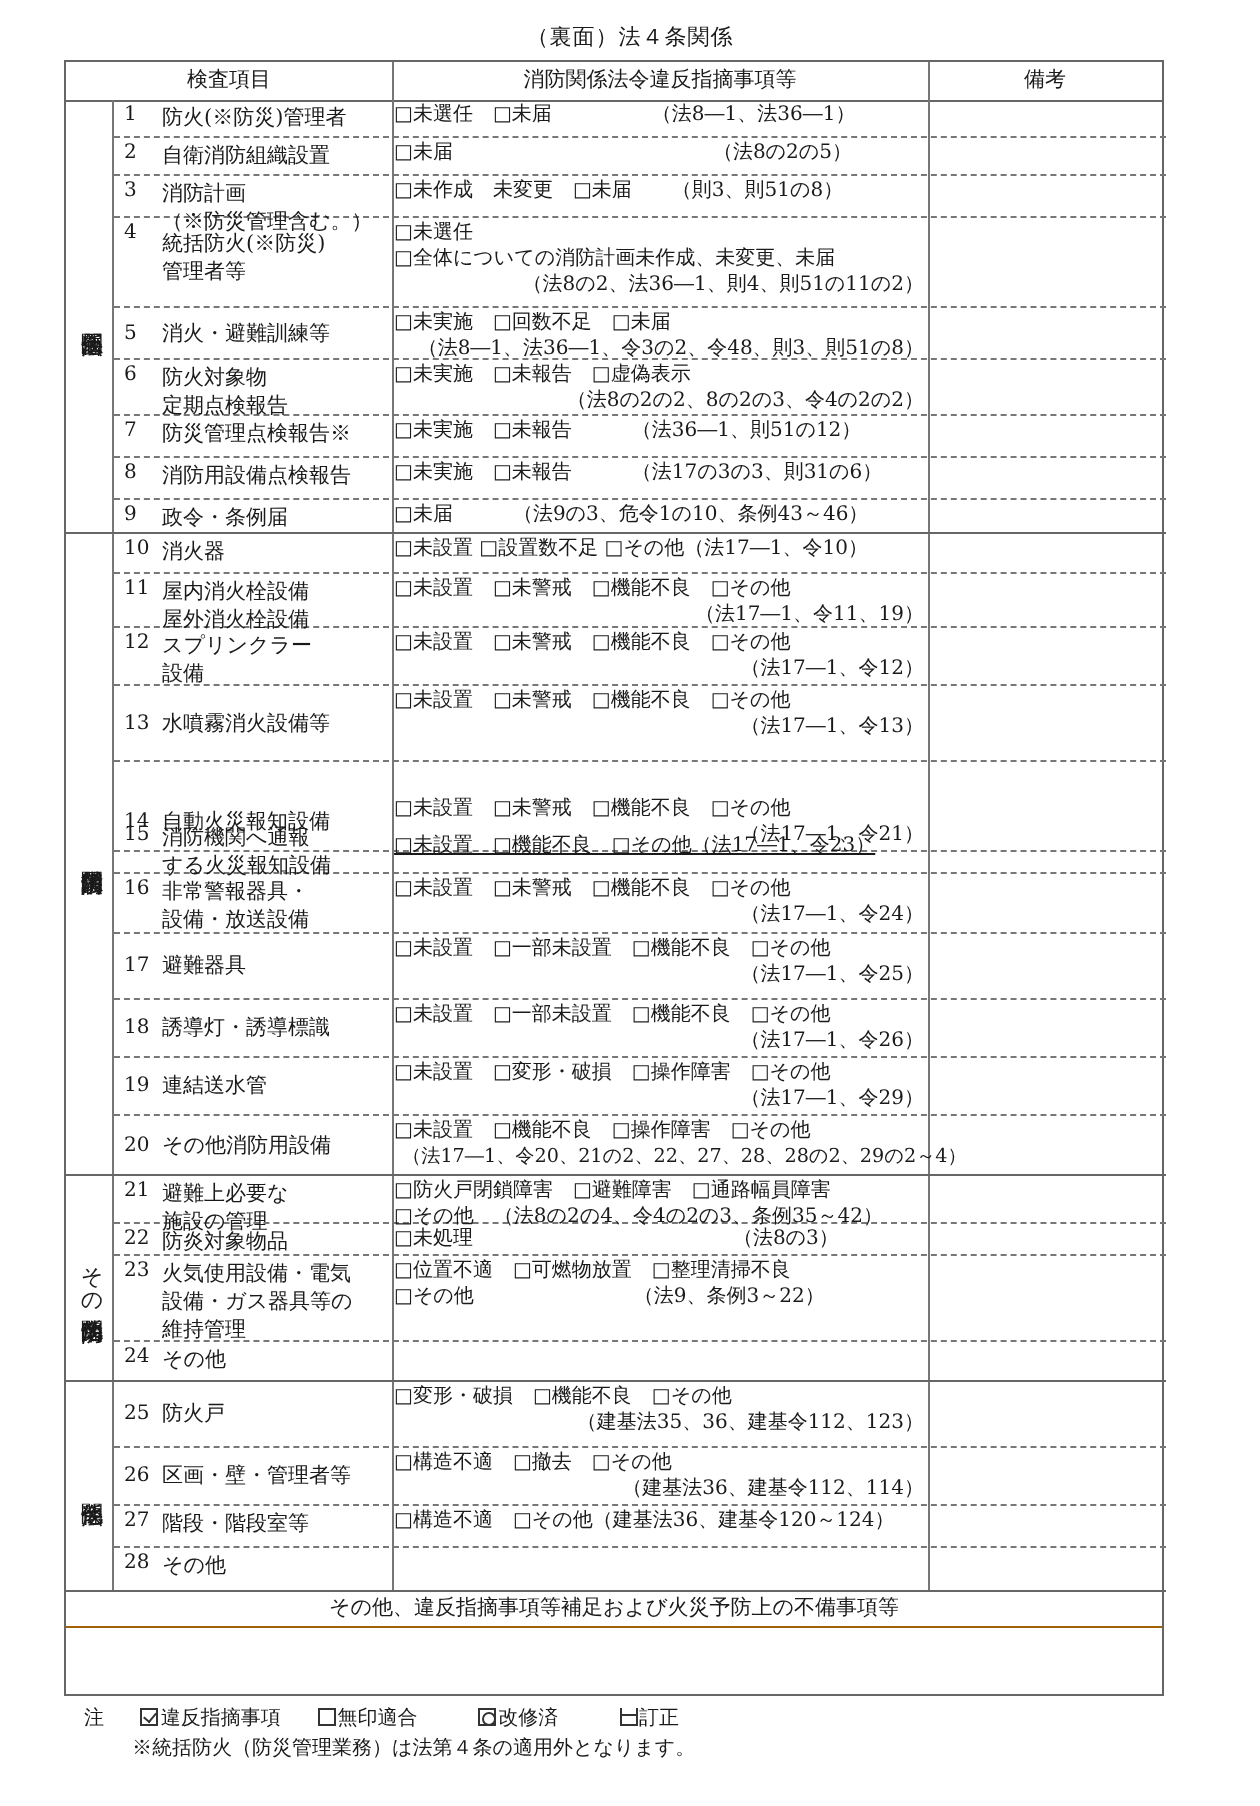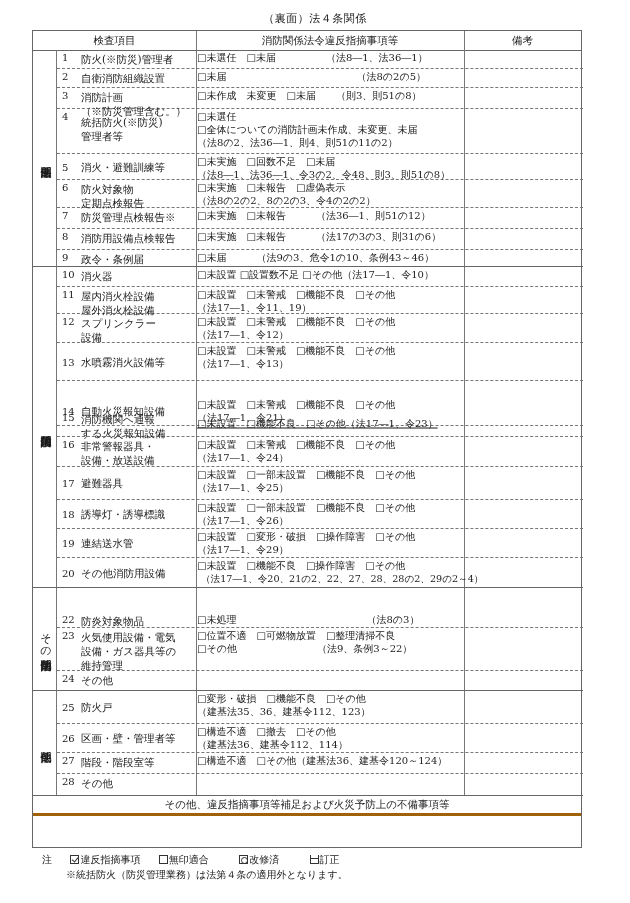--- a/index.html
+++ b/index.html
@@ -11,25 +11,25 @@
   .vline { position: absolute; top: 0; width: 1px; background: #777; }
   .row { position: absolute; left: 24px; width: 526px; box-sizing: border-box; border-bottom: 1px dashed #777; }
   .row.solid { border-bottom: 1px solid #666; }
   .num { position: absolute; left: 5px; top: 2px; width: 20px; font-size: 10px; }
   .item { position: absolute; left: 24px; top: 2px; width: 115px; line-height: 14px; font-size: 10.5px; white-space: pre-line; }
   .item.center { top: 50%; transform: translateY(-50%); }
   .num.center { top: 50%; transform: translateY(-50%); }
   .viol { position: absolute; left: 140px; top: 1px; width: 265px; line-height: 13px; font-size: 10px; }
   .viol.center { top: 50%; transform: translateY(-50%); text-decoration: underline; }
   .vline-l { display: block; white-space: nowrap; }
-  .vline-l.right { text-align: left; }
+  .vline-l.right { text-align: right; }
   .group { position: absolute; left: 0; width: 24px; box-sizing: border-box; border-bottom: 1px solid #666;
            display: flex; align-items: center; justify-content: center; }
   .group span { writing-mode: vertical-rl; text-orientation: upright; font-size: 11px; letter-spacing: 0; line-height: 12px; }
-  .band { position: absolute; left: 0; width: 548px; text-align: center; border-bottom: 3px solid #a16207; font-size: 10.5px; }
+  .band { position: absolute; left: 0; width: 548px; text-align: center; border-bottom: 1px solid #a16207; font-size: 10.5px; }
   .notes { position: absolute; left: 42px; top: 852px; font-size: 10px; line-height: 15px; }
   .notes .indent { padding-left: 24px; }
   .ico { display: inline-block; width: 9px; height: 9px; border: 1px solid #333; vertical-align: -1px; margin-right: 1px; position: relative; box-sizing: border-box; }
   .ico.check::after { content: ""; position: absolute; left: 2px; top: 0px; width: 3px; height: 5px; border-right: 1px solid #333; border-bottom: 1px solid #333; transform: rotate(40deg); }
   .ico.circle::after { content: ""; position: absolute; left: 1px; top: 1px; width: 5px; height: 5px; border: 1px solid #333; border-radius: 50%; }
   .ico.strike { border-top: none; }
   .ico.strike::after { content: ""; position: absolute; left: -1px; top: 3px; width: 9px; height: 1px; background: #333; }
   .gap { display: inline-block; width: 12px; }
 </style>
 </head>
@@ -217,20 +217,30 @@
     </div>
     <div class="row solid" style="top: 527px; height: 30px;">
       <div class="num center">20</div>
       <div class="item center">その他消防用設備</div>
       <div class="viol">
         <span class="vline-l">□未設置　□機能不良　□操作障害　□その他</span>
         <span class="vline-l" style="padding-left: 4px; font-size: 9.6px;">（法17―1、令20、21の2、22、27、28、28の2、29の2～4）</span>
       </div>
       <div style="position: absolute; left: 408px; top: 0px; width: 117px; height: 100%;"></div>
     </div>
+    <div class="row" style="top: 557px; height: 24px;">
+      <div class="num">21</div>
+      <div class="item">避難上必要な
+施設の管理</div>
+      <div class="viol">
+        <span class="vline-l">□防火戸閉鎖障害　□避難障害　□通路幅員障害</span>
+        <span class="vline-l">□その他　（法8の2の4、令4の2の3、条例35～42）</span>
+      </div>
+      <div style="position: absolute; left: 408px; top: 0px; width: 117px; height: 100%;"></div>
+    </div>
     <div class="row" style="top: 581px; height: 16px;">
       <div class="num">22</div>
       <div class="item">防炎対象物品</div>
       <div class="viol">
         <span class="vline-l">□未処理　　　　　　　　　　　　　（法8の3）</span>
       </div>
       <div style="position: absolute; left: 408px; top: 0px; width: 117px; height: 100%;"></div>
     </div>
     <div class="row" style="top: 597px; height: 43px;">
       <div class="num">23</div>

